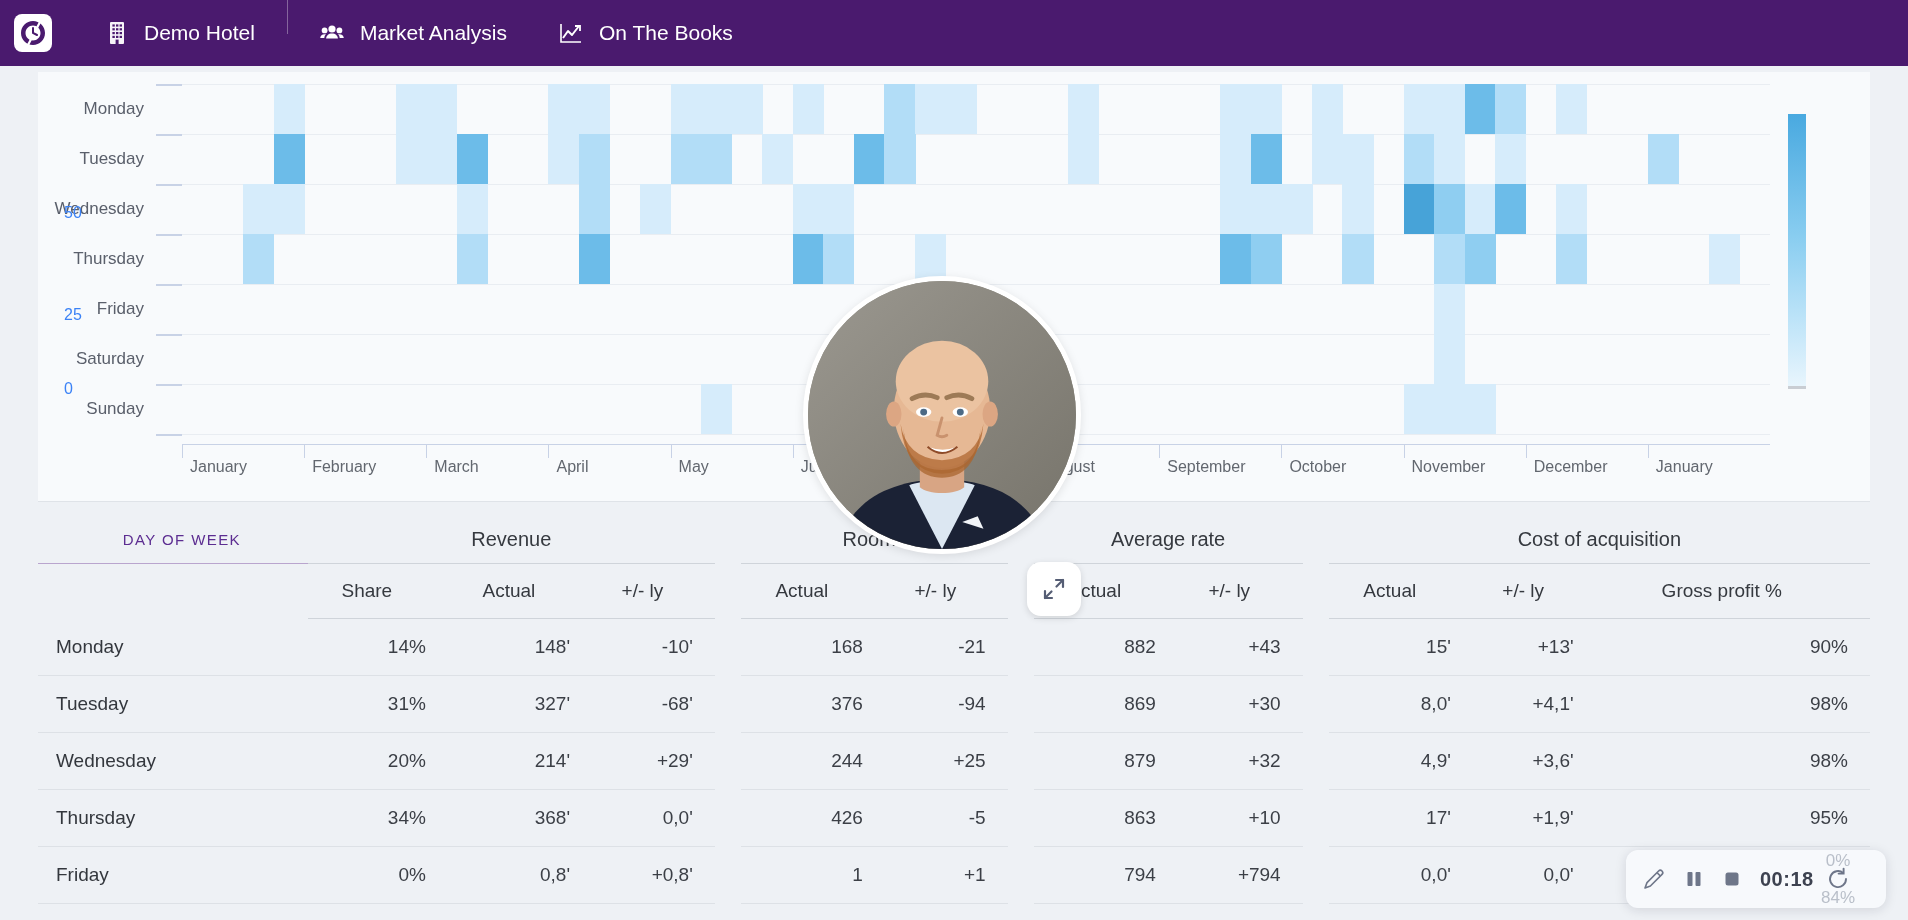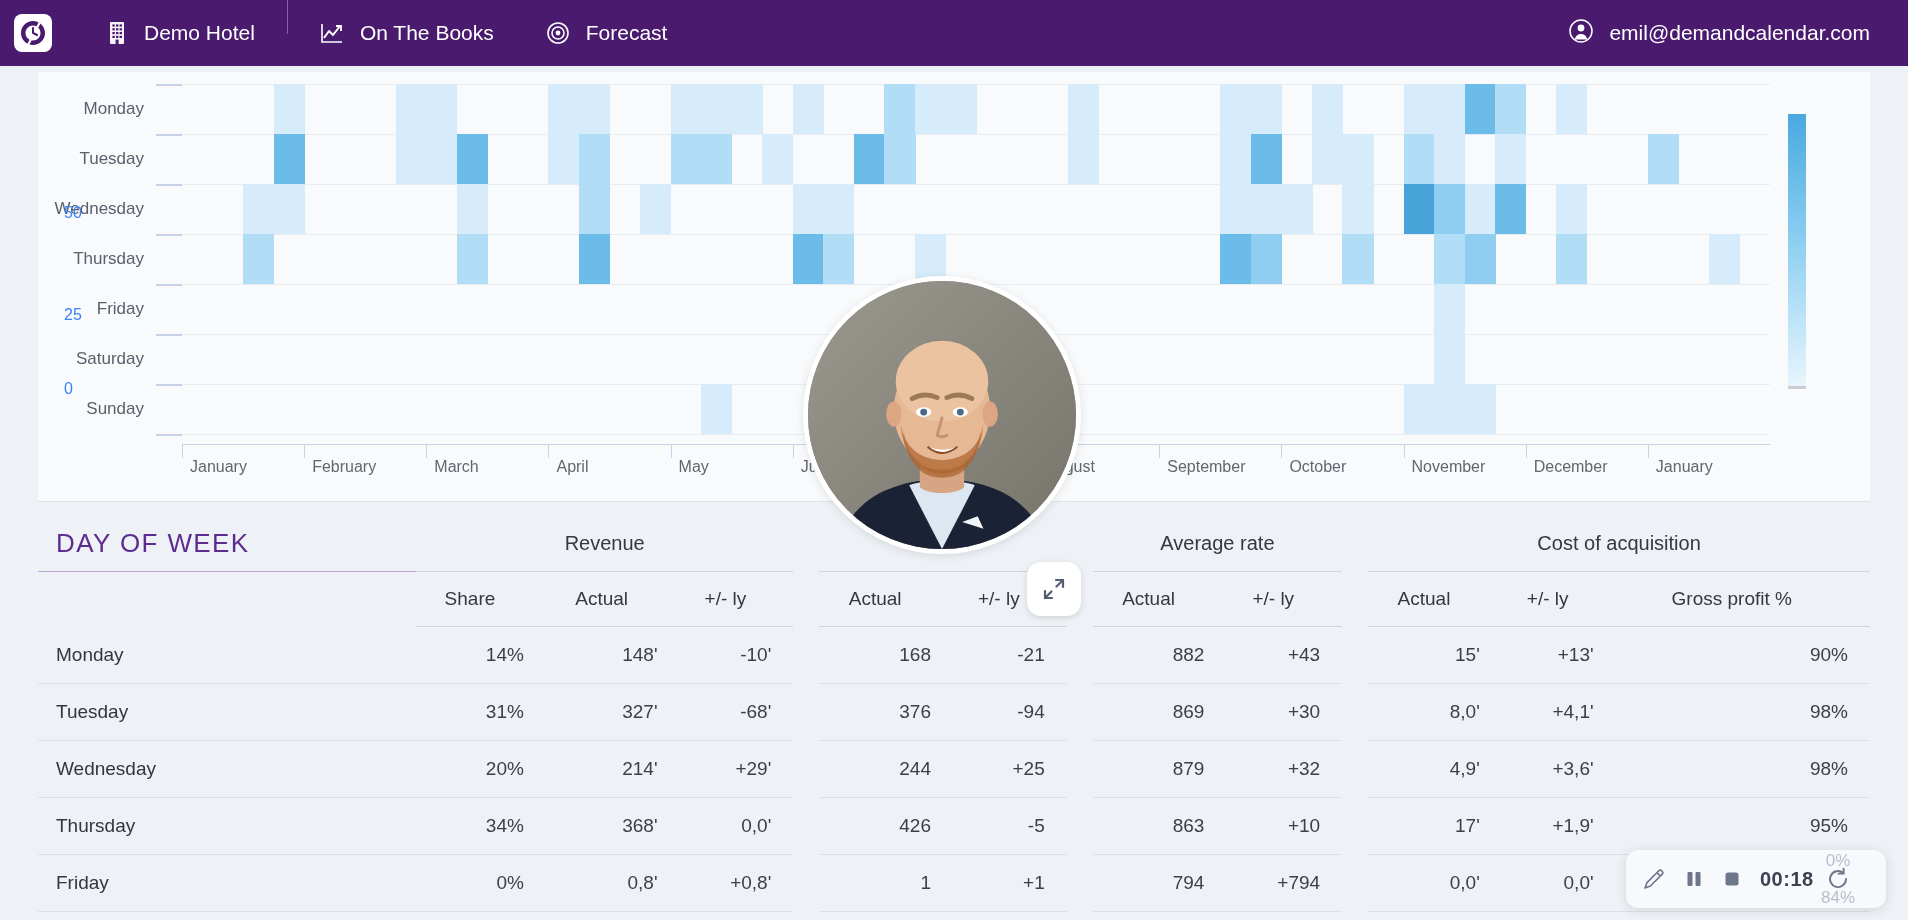--- a/index.html
+++ b/index.html
@@ -165,22 +165,22 @@
   table.dow td, table.dow th { font-weight: normal; }
 
   .grp-row th {
     font-size: 20px; color: #35393f;
     padding: 4px 0 12px 0;
     text-align: center;
     border-bottom: 1px solid #cfd4da;
   }
   .grp-row th.nb { border-bottom: none; }
   .grp-row th.title {
-    text-align: left;
-    color: #5c2d91; font-size: 26px;
+    text-align: center;
+    color: #5c2d91; font-size: 15px;
     letter-spacing: 1.4px;
     padding-left: 18px;
     border-bottom: 1px solid #b9a5ce;
   }
   .sub-row th {
     font-size: 19px; color: #35393f;
     text-align: center;
     padding: 16px 22px 16px 0;
     border-bottom: 1px solid #cfd4da;
   }
@@ -261,56 +261,49 @@
               <rect x="12.6" y="14.8" width="2.4" height="2.2"></rect>
             <rect x="8.6" y="18.6" width="3" height="4.4"></rect>
           </g>
         </svg>
       </span>
       <span class="nav-label">Demo Hotel</span>
     </div>
 
     <div class="nav-sep"></div>
 
+    <div class="nav-item">
+      <span class="nav-ico">
+        <svg width="24" height="20" viewBox="0 0 24 20" fill="#ffffff">
+          <circle cx="12" cy="6" r="3.6"></circle>
+          <circle cx="4.6" cy="7.4" r="2.9"></circle>
+          <circle cx="19.4" cy="7.4" r="2.9"></circle>
+          <path d="M12 10.4c-3.6 0-5.7 2-5.9 5.2h11.8c-.2-3.2-2.3-5.2-5.9-5.2z"></path>
+          <path d="M4.6 11.2c-2.6 0-4.2 1.5-4.4 3.9h4.1c.1-1.6.7-3 1.7-3.8-.4-.1-.9-.1-1.4-.1z"></path>
+          <path d="M19.4 11.2c-.5 0-1 0-1.4.1 1 .8 1.6 2.2 1.7 3.8h4.1c-.2-2.4-1.8-3.9-4.4-3.9z"></path>
+        </svg>
+      </span>
+      <span class="nav-label">Market Analysis</span>
+    </div>
 
 
     <div class="nav-item">
       <span class="nav-ico">
         <svg width="24" height="22" viewBox="0 0 24 22">
           <path d="M2 2 L2 20 L22 20" stroke="#ffffff" stroke-width="1.6" fill="none"></path>
           <path d="M4 16 L9 9 L13 13 L20 4" stroke="#ffffff" stroke-width="2" fill="none" stroke-linejoin="round"></path>
           <path d="M16 4 L21 4 L21 9" stroke="#ffffff" stroke-width="1.8" fill="none"></path>
         </svg>
       </span>
       <span class="nav-label">On The Books</span>
     </div>
 
-    <div class="nav-item">
-      <span class="nav-ico">
-        <svg width="24" height="24" viewBox="0 0 24 24" fill="none" stroke="#ffffff">
-          <circle cx="12" cy="12" r="10" stroke-width="1.6"></circle>
-          <circle cx="12" cy="12" r="6" stroke-width="1.6"></circle>
-          <circle cx="12" cy="12" r="2.4" fill="#ffffff" stroke="none"></circle>
-        </svg>
-      </span>
-      <span class="nav-label">Forecast</span>
-    </div>
 
   </div>
 
-  <div class="nav-right">
-    <span class="nav-ico">
-      <svg width="26" height="26" viewBox="0 0 26 26" fill="none" stroke="#ffffff" stroke-width="1.5">
-        <circle cx="13" cy="13" r="11"></circle>
-        <circle cx="13" cy="10" r="3.4" fill="#ffffff" stroke="none"></circle>
-        <path d="M6.6 21.4 C7.6 17.6 10 16 13 16 C16 16 18.4 17.6 19.4 21.4" fill="#ffffff" stroke="none"></path>
-      </svg>
-    </span>
-    <span>emil@demandcalendar.com</span>
-  </div>
 </div>
 
 <div class="heat-panel">
   <div class="heat-inner">
     <div class="ylabels" id="ylabels">
         <div class="ylabel" style="top: 37px;">Monday</div>
         <div class="ylabel" style="top: 87px;">Tuesday</div>
         <div class="ylabel" style="top: 137px;">Wednesday</div>
         <div class="ylabel" style="top: 187px;">Thursday</div>
         <div class="ylabel" style="top: 237px;">Friday</div>

